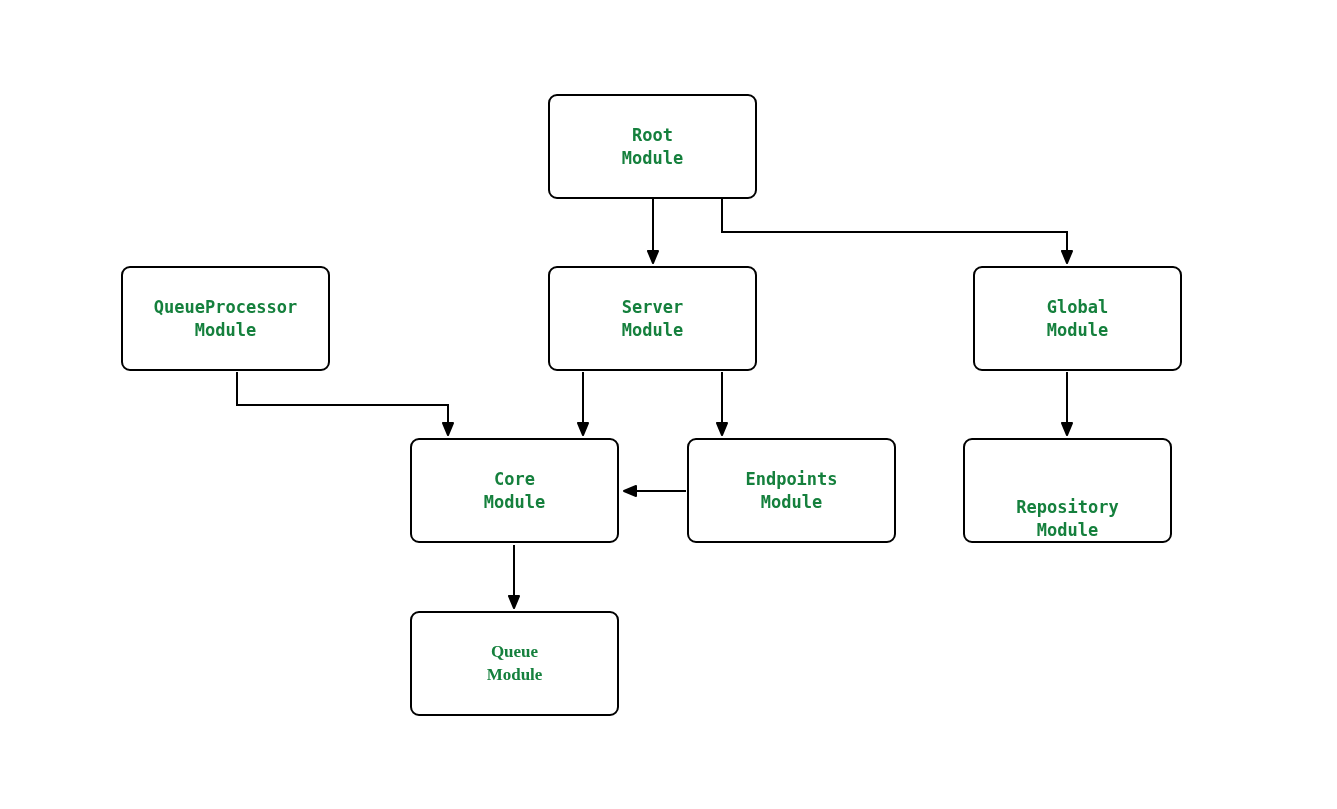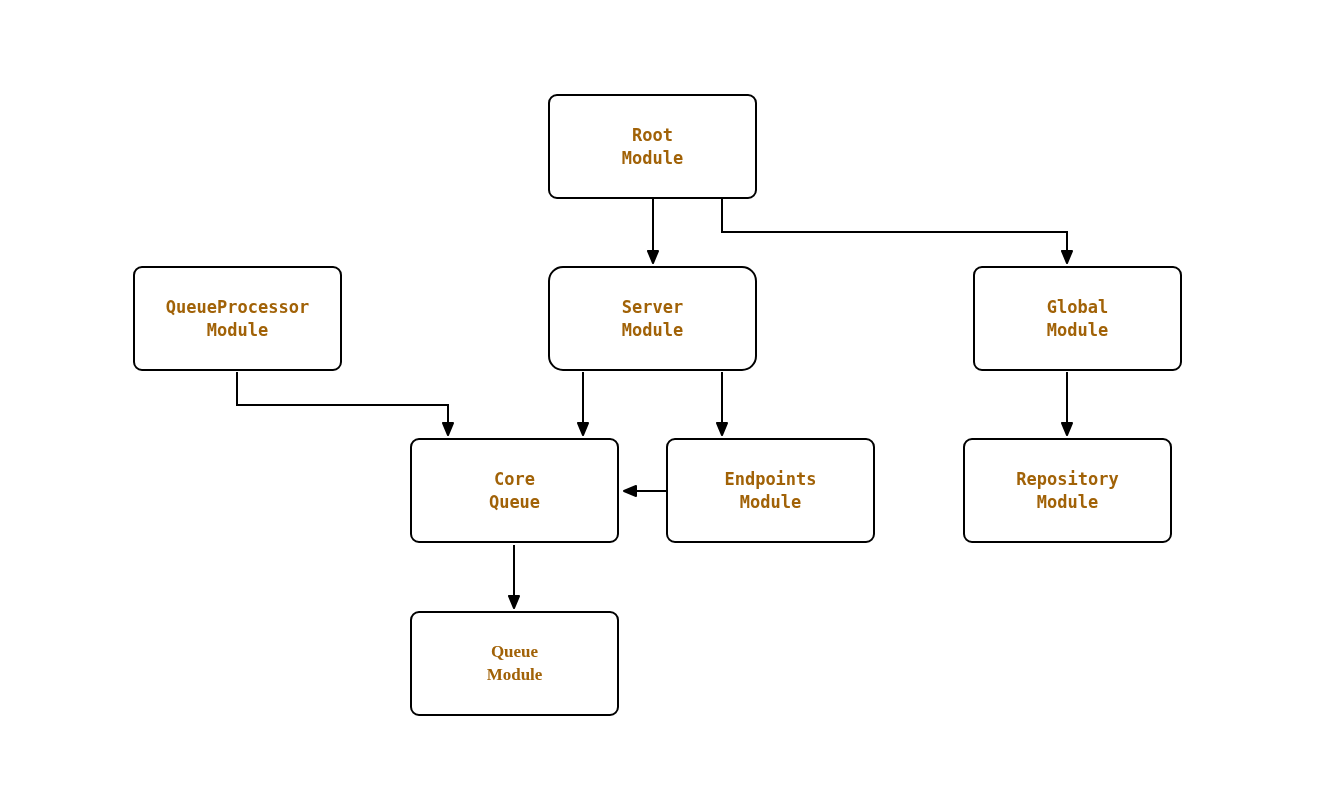--- a/index.html
+++ b/index.html
@@ -39,21 +39,21 @@
     display: flex;
     align-items: center;
     justify-content: center;
   }
   .node .label {
     white-space: pre-line;
     text-align: center;
     font-weight: 700;
     font-size: 17px;
     line-height: 1.32;
-    color: #a16207;
+    color: #15803d;
   }
 </style>
 </head>
 <body>
 
 <div class="canvas">
 
   <svg class="edges" viewBox="0 0 1337 809" xmlns="http://www.w3.org/2000/svg" aria-hidden="true">
     <defs>
       <marker id="arrowhead" markerUnits="userSpaceOnUse" markerWidth="16" markerHeight="14" viewBox="0 0 16 14" refX="14" refY="7" orient="auto">
@@ -69,46 +69,46 @@
     <path class="edge" d="M686 491 L624 491" marker-end="url(#arrowhead)"></path>
     <path class="edge" d="M1067 372 L1067 435" marker-end="url(#arrowhead)"></path>
     <path class="edge" d="M514 545 L514 608" marker-end="url(#arrowhead)"></path>
   </svg>
 
   <div class="node" style="left:548px; top:94px;">
     <span class="label">Root
 Module</span>
   </div>
 
-  <div class="node" style="left:548px; top:266px;border-radius:15px;">
+  <div class="node" style="left:548px; top:266px;">
     <span class="label">Server
 Module</span>
   </div>
 
-  <div class="node" style="left:133px; top:266px;">
+  <div class="node" style="left:121px; top:266px;">
     <span class="label">QueueProcessor
 Module</span>
   </div>
 
   <div class="node" style="left:963px; top:266px;margin-left:10px;">
     <span class="label">Global
 Module</span>
   </div>
 
   <div class="node" style="left:410px; top:438px;">
     <span class="label">Core
-Queue</span>
+Module</span>
   </div>
 
-  <div class="node" style="left:666px; top:438px;">
+  <div class="node" style="left:687px; top:438px;">
     <span class="label">Endpoints
 Module</span>
   </div>
 
-  <div class="node" style="left:963px; top:438px;">
+  <div class="node" style="left:963px; top:438px;align-items:flex-end;">
     <span class="label">Repository
 Module</span>
   </div>
 
   <div class="node" style="left:410px; top:611px;font-family:Liberation Serif, serif;">
     <span class="label">Queue
 Module</span>
   </div>
 
 </div>

